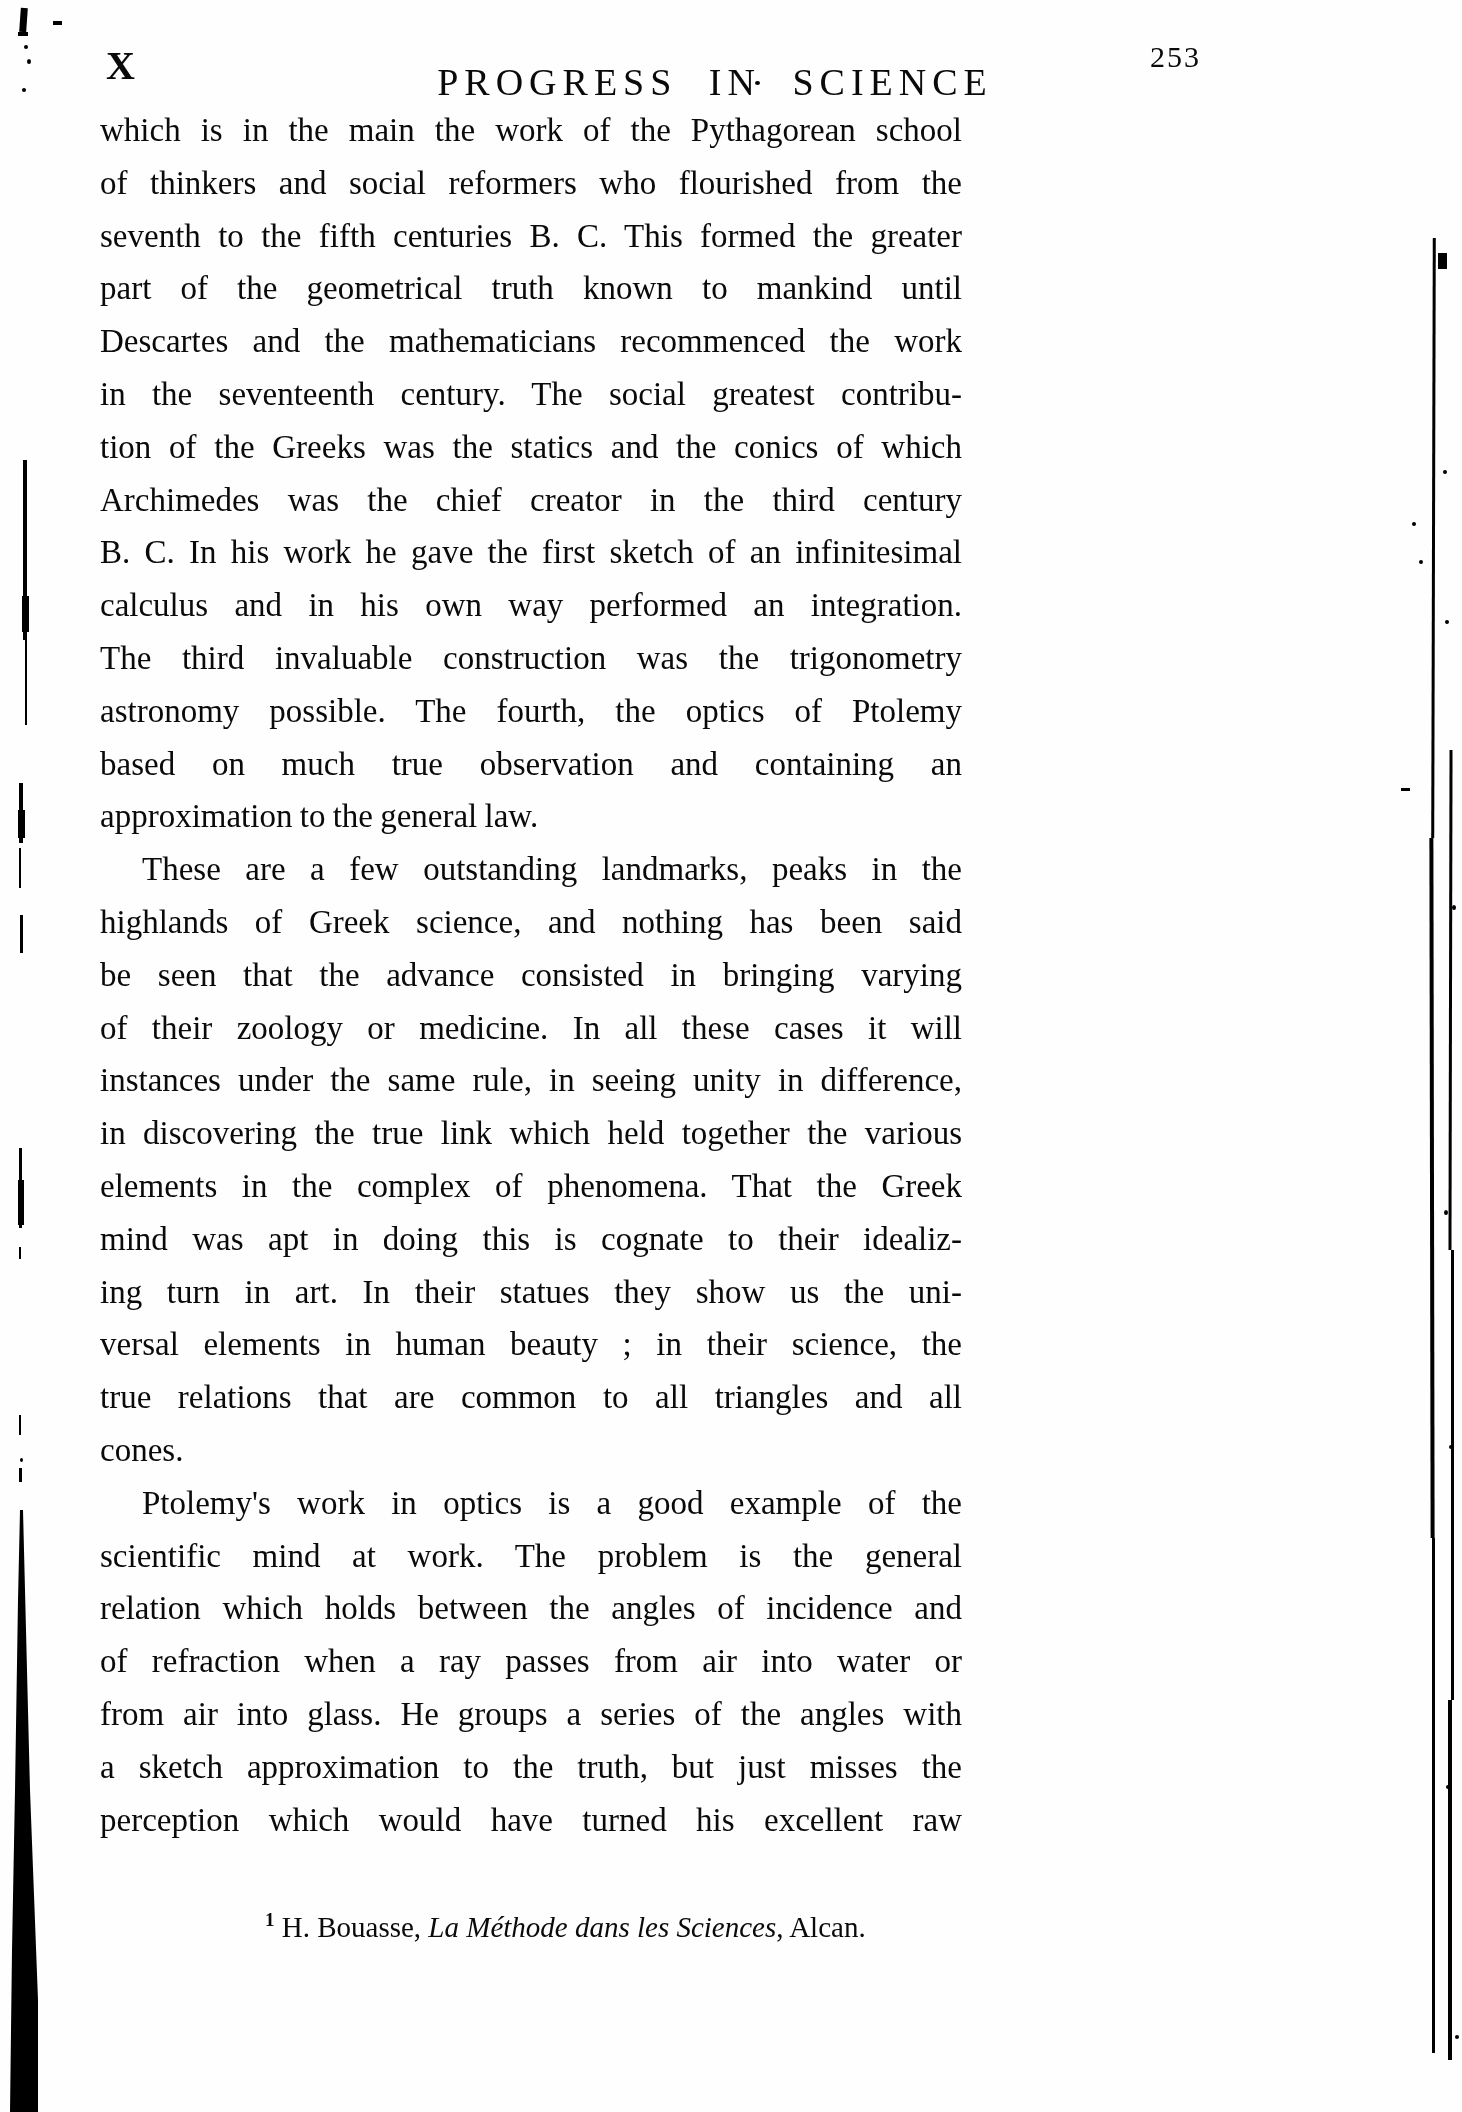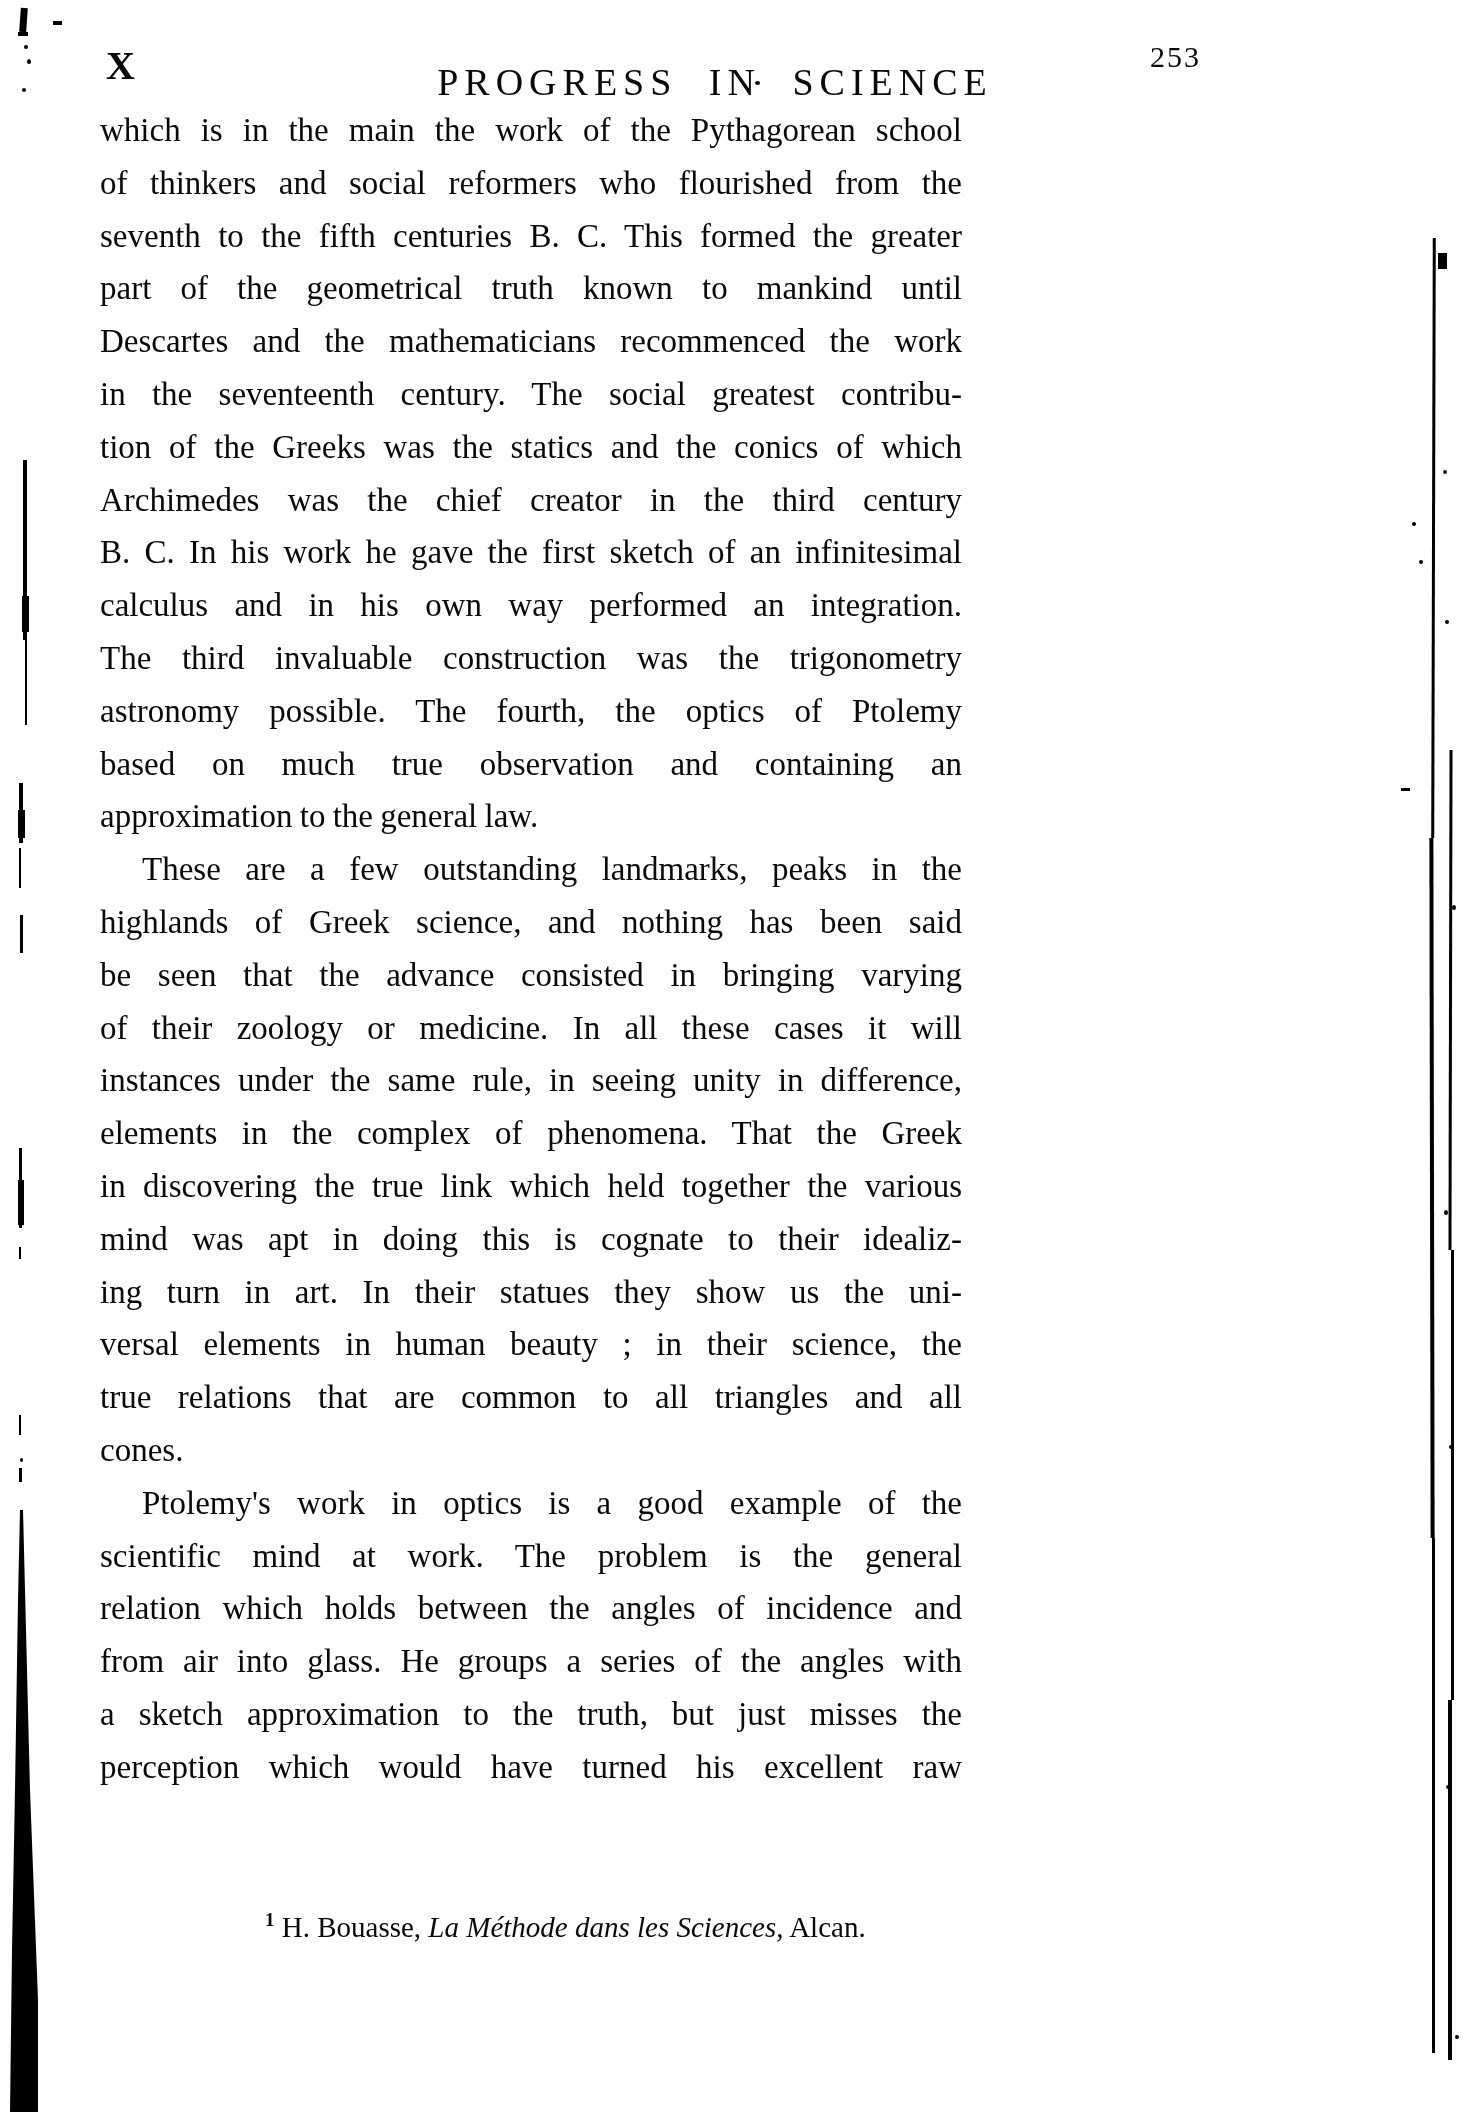--- a/index.html
+++ b/index.html
@@ -129,30 +129,31 @@
       <div class="line">calculus and in his own way performed an integration.</div>
       <div class="line">The third invaluable construction was the trigonometry</div>
       <div class="line">astronomy possible.  The fourth, the optics of Ptolemy</div>
       <div class="line">based on much true observation and containing an</div>
       <div class="line para-end">approximation to the general law.</div>
       <div class="line indent-first">These are a few outstanding landmarks, peaks in the</div>
       <div class="line">highlands of Greek science, and nothing has been said</div>
       <div class="line">be seen that the advance consisted in bringing varying</div>
       <div class="line">of their zoology or medicine.  In all these cases it will</div>
       <div class="line">instances under the same rule, in seeing unity in difference,</div>
+      <div class="line">in discovering the true link which held together the various</div>
       <div class="line">elements in the complex of phenomena.  That the Greek</div>
-      <div class="line">in discovering the true link which held together the various</div>
       <div class="line">mind was apt in doing this is cognate to their idealiz-</div>
       <div class="line">ing turn in art.  In their statues they show us the uni-</div>
       <div class="line">versal elements in human beauty ; in their science, the</div>
       <div class="line">true relations that are common to all triangles and all</div>
       <div class="line para-end">cones.</div>
       <div class="line indent-first">Ptolemy's work in optics is a good example of the</div>
       <div class="line">scientific mind at work.  The problem is the general</div>
       <div class="line">relation which holds between the angles of incidence and</div>
+      <div class="line">of refraction when a ray passes from air into water or</div>
       <div class="line">from air into glass.  He groups a series of the angles with</div>
       <div class="line">a sketch approximation to the truth, but just misses the</div>
       <div class="line">perception which would have turned his excellent raw</div>
     </div>
 
   <div class="footnote">
     <sup>1</sup><span> H. Bouasse, </span><span class="fn-italic">La Méthode dans les Sciences</span><span>, Alcan.</span>
   </div>
 
   <div class="artifact" style="left:20px; top:8px; width:7px; height:24px; transform:rotate(4deg);"></div>

